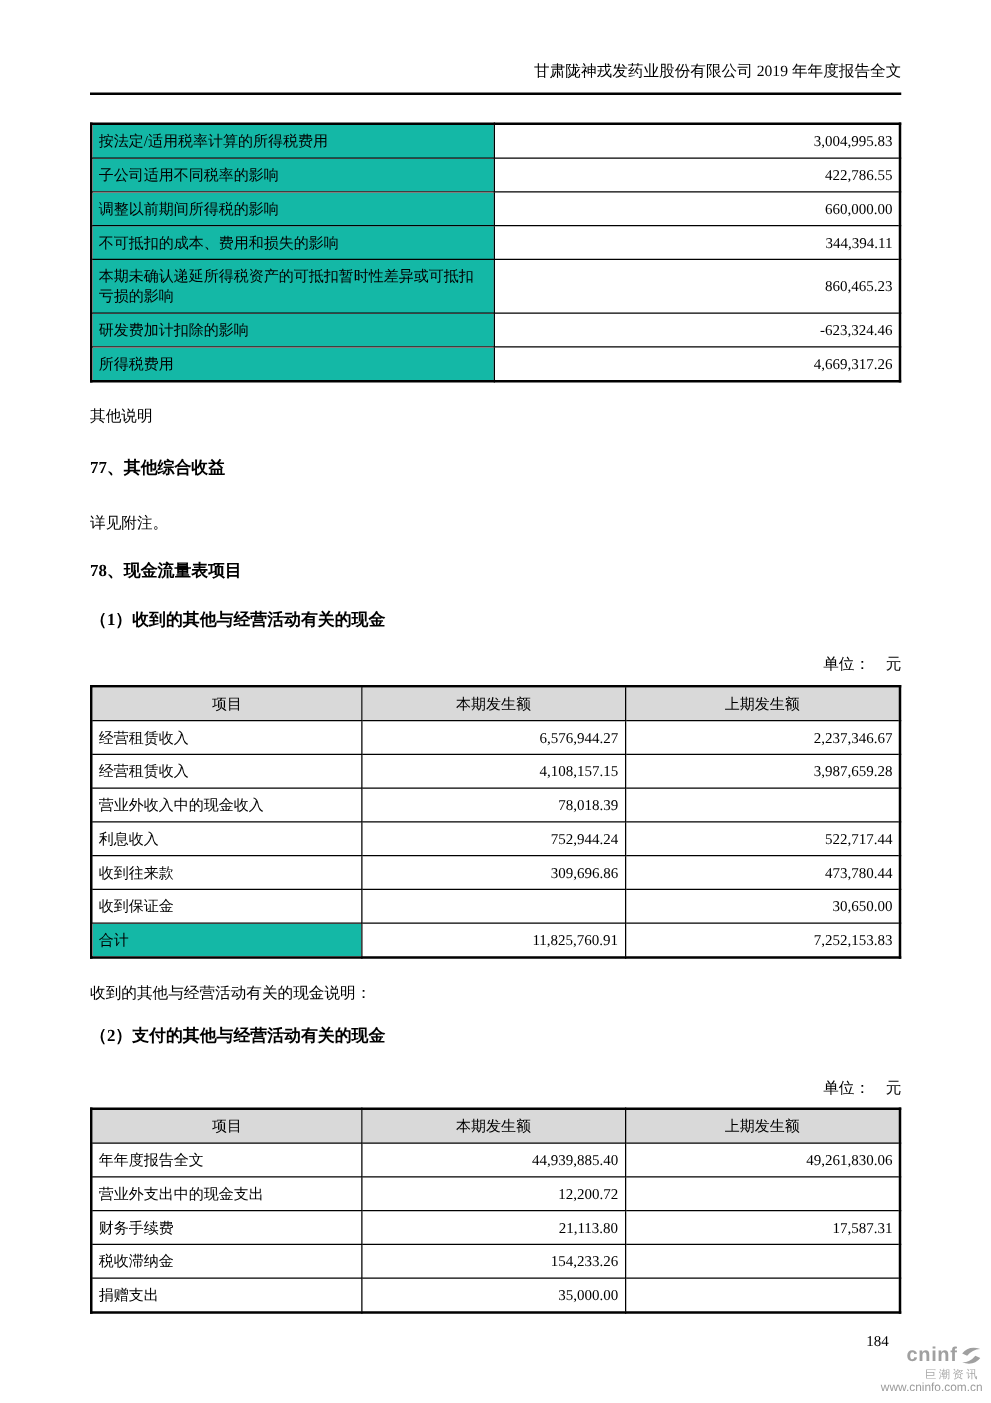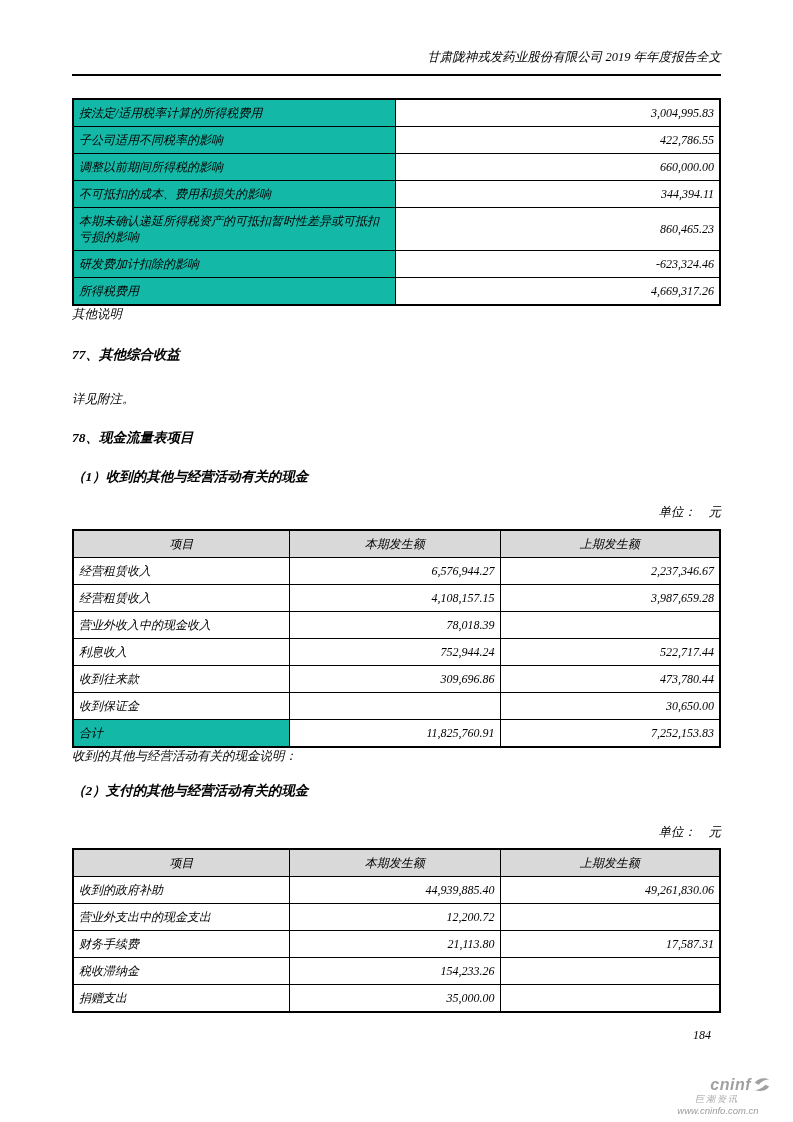--- a/index.html
+++ b/index.html
@@ -8,21 +8,20 @@
     font-family: "Liberation Serif", "DejaVu Serif", serif;
     color:#000;
   }
   .page {
     position:relative;
     width:793px;
     height:1122px;
     background:#fff;
     overflow:hidden;
     margin:0 auto;
-    font-style:italic;
   }
   .header {
     margin:50px 72px 0 72px;
     text-align:right;
     font-size:12.5px;
     line-height:15px;
     padding-bottom:9px;
     border-bottom:2px solid #000;
   }
   .content { margin:0 72px; }
@@ -41,21 +40,21 @@
     font-weight:normal;
     vertical-align:middle;
     overflow:hidden;
   }
   .shaded { background:#14b8a6; }
   .label-cell { text-align:left; }
   .num-cell  { text-align:right; font-family:"Liberation Serif", serif; }
   .hdr-cell  { text-align:center; background:#d9d9d9; }
 
   .tax-table { margin-top:22px; }
-  .note { margin-top:0; font-size:12.5px; line-height:17px; }
+  .note { margin-top:19px; font-size:12.5px; line-height:17px; }
 
   .h-main { margin-top:23px; font-size:13.5px; font-weight:bold; line-height:18px; }
   .h-77 { }
   .body-text { margin-top:27px; font-size:12.5px; line-height:17px; }
   .h-78 { margin-top:21px; }
   .h-sub { margin-top:21px; font-size:13.5px; font-weight:bold; line-height:18px; }
   .unit-line { margin-top:18px; text-align:right; font-size:12.5px; line-height:17px; }
   .flow-table { margin-top:8px; }
   .h-sub2 { margin-top:17px; }
   .unit-line2 { margin-top:24px; }
@@ -63,24 +62,24 @@
 
   .page-number {
     margin-top:15px;
     text-align:right;
     padding-right:10px;
     font-size:12px;
   }
 
   .logo {
     position:absolute;
-    right:18px;
+    right:3px;
     bottom:6px;
     width:110px;
-    text-align:center;
+    text-align:right;
     color:#9b9b9b;
     line-height:1.05;
     padding-right:4px;
   }
   .logo-top { display:flex; align-items:center; justify-content:flex-end; gap:2px; }
   .logo-brand {
     font-family:"Liberation Sans", sans-serif;
     font-weight:bold;
     font-size:16px;
     letter-spacing:0.5px;
@@ -218,21 +217,21 @@
           <col style="width:32.5%">
           <col style="width:34%">
         </colgroup>
       <tbody>
         <tr>
           <td class="hdr-cell">项目</td>
           <td class="hdr-cell">本期发生额</td>
           <td class="hdr-cell">上期发生额</td>
         </tr>
         <tr>
-          <td class="label-cell">收到的政府补助</td>
+          <td class="label-cell">年年度报告全文</td>
           <td class="num-cell">44,939,885.40</td>
           <td class="num-cell">49,261,830.06</td>
         </tr>
         <tr>
           <td class="label-cell">营业外支出中的现金支出</td>
           <td class="num-cell">12,200.72</td>
           <td class="num-cell"></td>
         </tr>
         <tr>
           <td class="label-cell">财务手续费</td>

